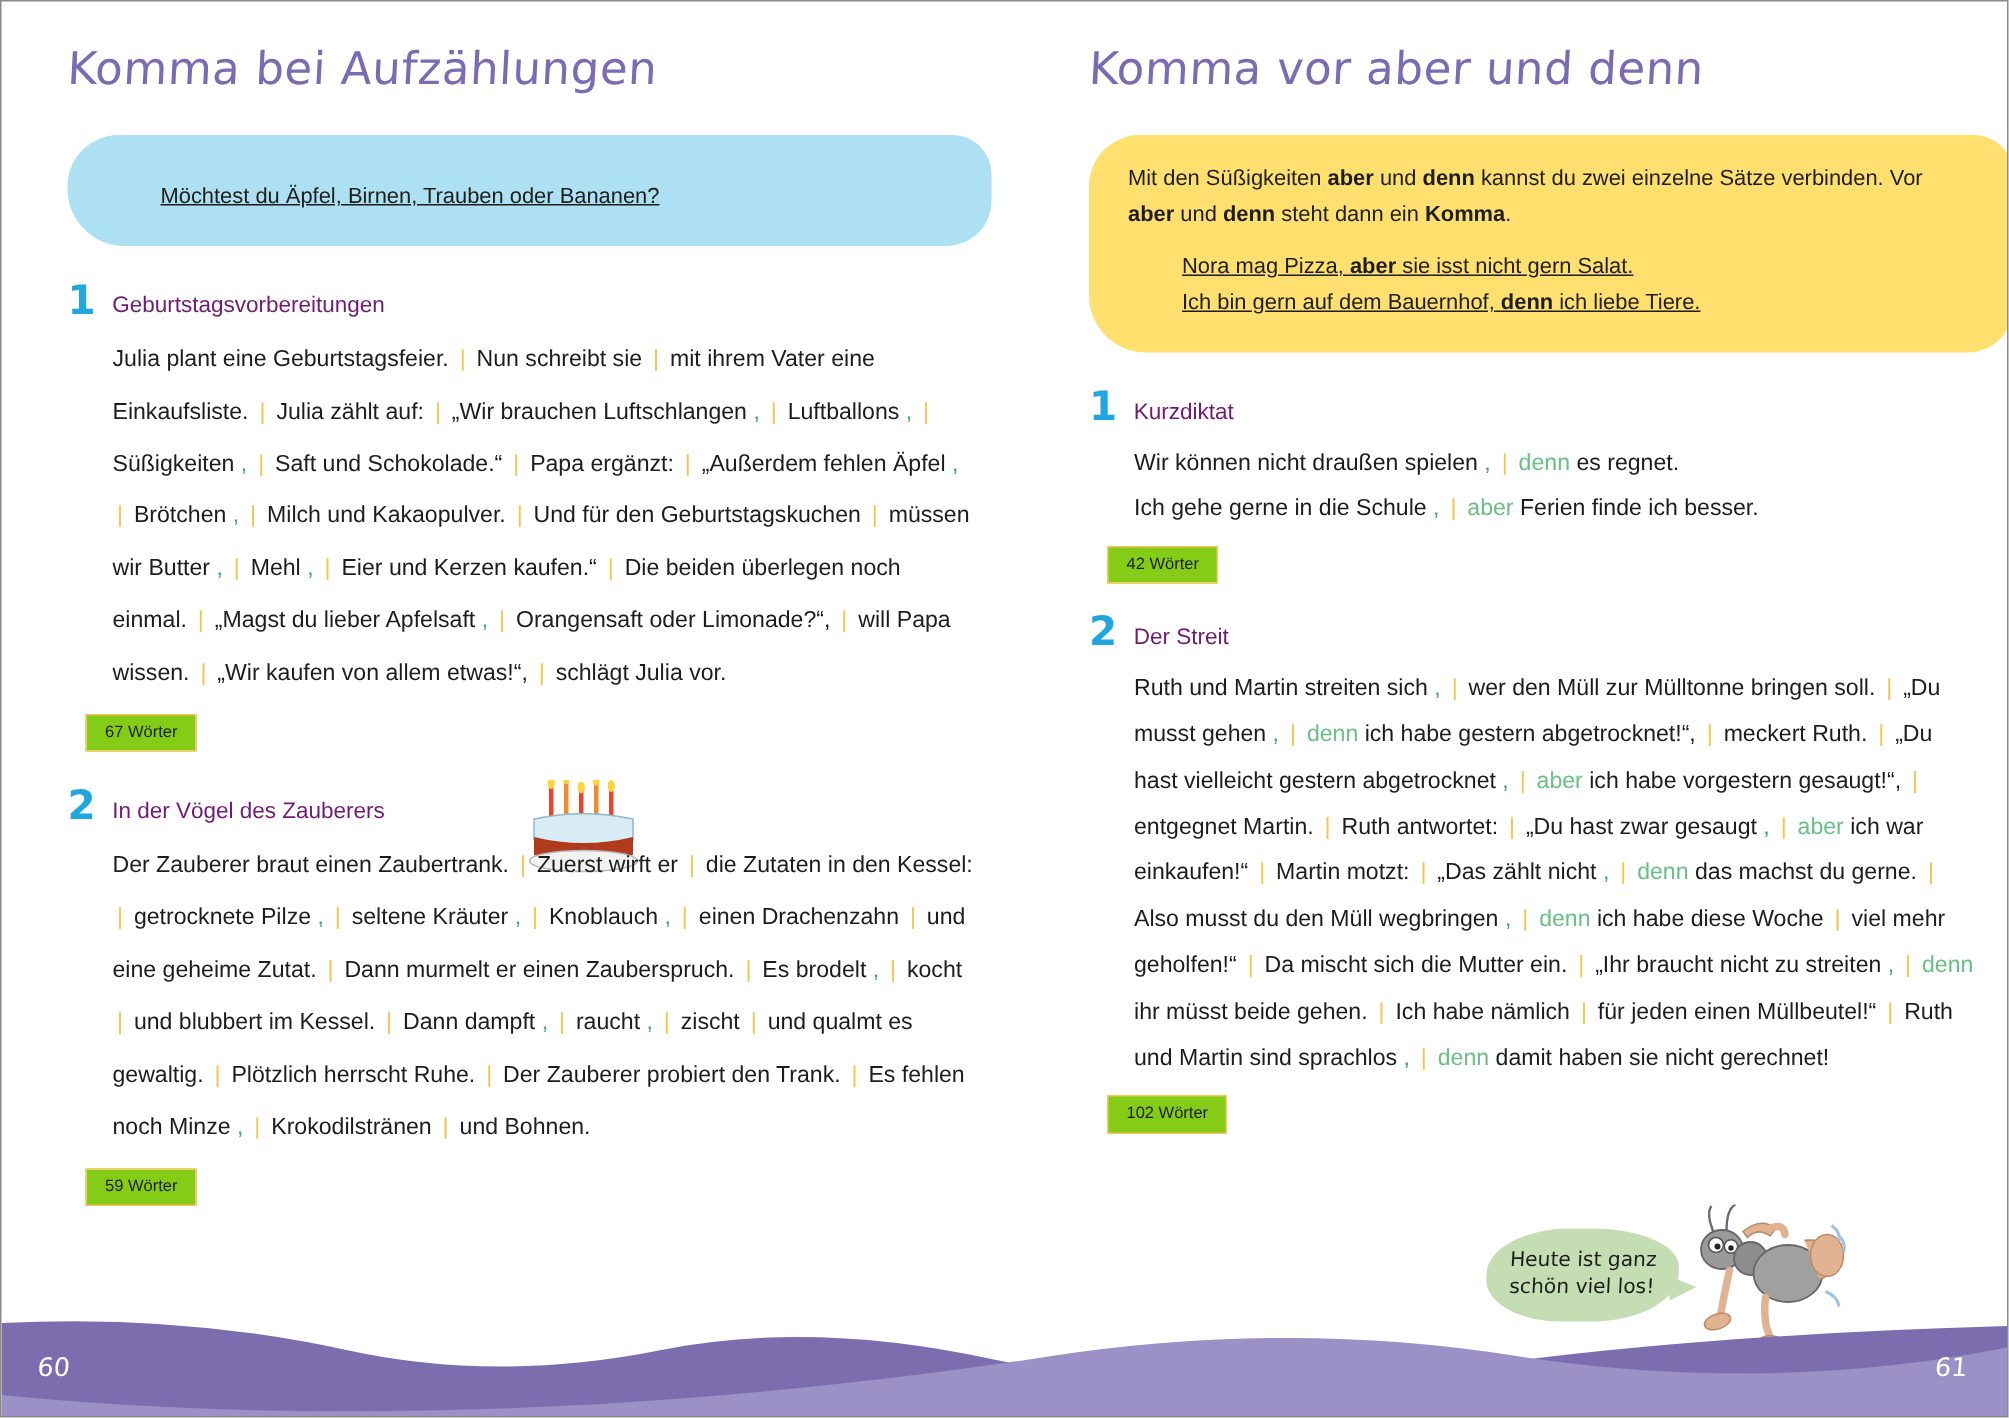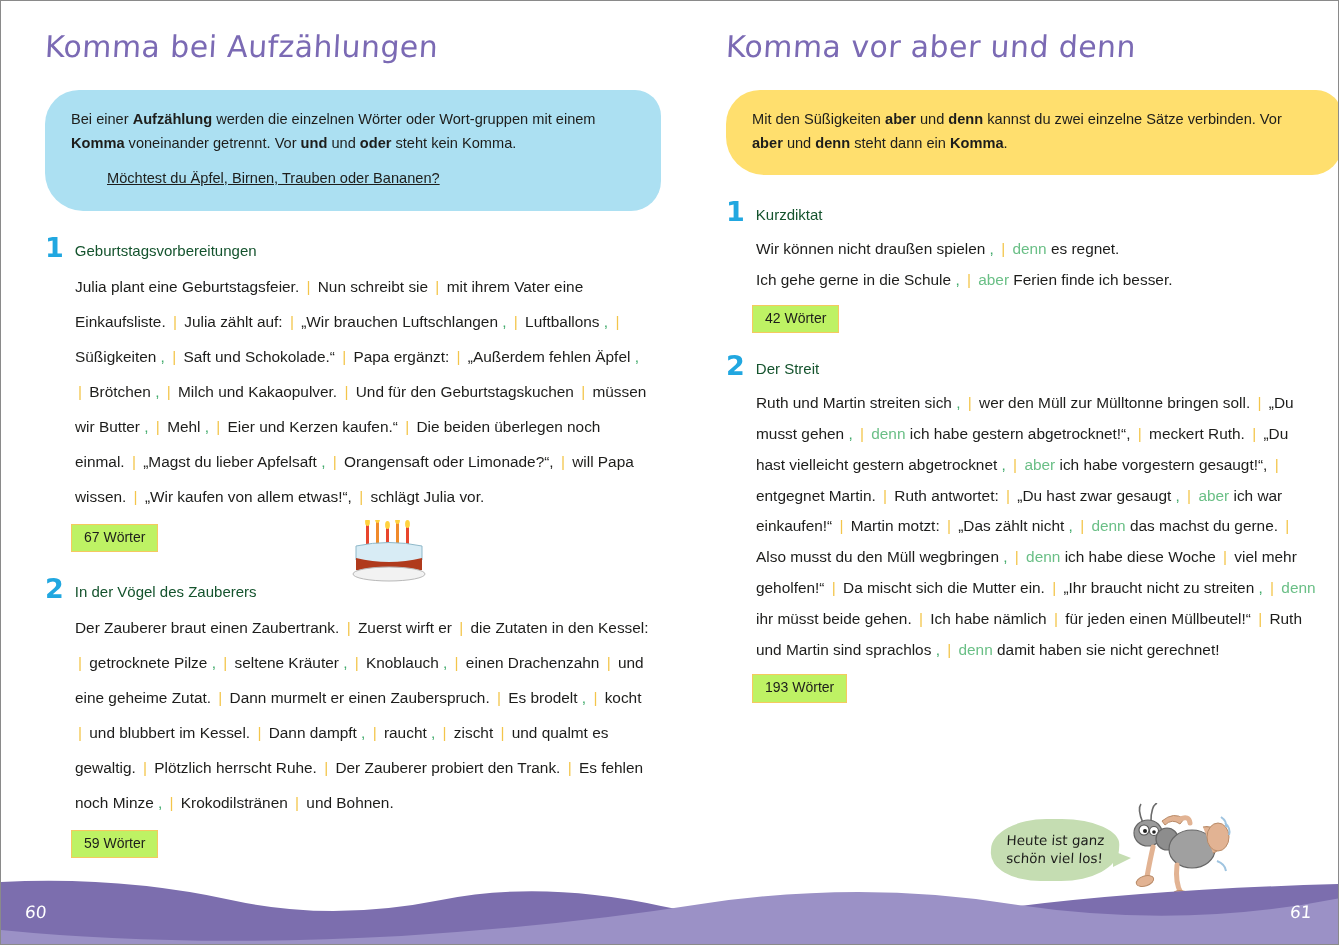--- a/index.html
+++ b/index.html
@@ -43,35 +43,35 @@
   .examples{margin-top:12px;padding-left:36px;text-decoration:underline;}
   .examples div{white-space:nowrap;}
 
   
   .exercise{position:relative;margin-bottom:4px;}
   .ex-head{display:flex;align-items:flex-start;gap:11px;margin-bottom:10px;}
   .ex-num{
     color:#21a7e0;font-size:27px;font-weight:700;line-height:.85;
     font-family:"DejaVu Sans", sans-serif;min-width:17px;
   }
-  .ex-title{font-size:15px;color:#14532d;padding-top:6px;line-height:1.1;}
+  .ex-title{font-size:15px;color:#701a75;padding-top:6px;line-height:1.1;}
   .ex-body{
     font-size:15.4px;line-height:2.27;color:#1d1d1b;
     padding-left:30px;max-width:600px;
   }
   .page-right .ex-body{line-height:2.0;max-width:580px;}
   .sep{color:#f3c54b;font-weight:400;margin:0 3px;}
   .cm{color:#3faa6a;}
   .kw{color:#6abf86;}
 
   
   .wordbox{
-    display:inline-block;border:1.4px solid #f5c95f;background:#bef264;
-    padding:5px 12px 6px;font-size:14px;color:#1d1d1b;
-    margin:9px 0 0 26px;line-height:1.1;
+    display:inline-block;border:1.4px solid #f5c95f;background:#84cc16;
+    padding:5px 12px 6px;font-size:11px;color:#1d1d1b;
+    margin:9px 0 0 12px;line-height:1.1;
   }
 
   
   .cake{position:absolute;left:345px;top:519px;width:86px;height:64px;}
   .ant-wrap{position:absolute;left:990px;top:806px;width:240px;height:110px;}
   .bubble{
     position:absolute;left:0;top:12px;width:128px;height:62px;
     background:#c5ddb2;border-radius:42% 46% 44% 40%/48% 42% 50% 46%;
     display:flex;align-items:center;justify-content:center;text-align:center;
     color:#1d1d1b;font-size:13.5px;line-height:1.3;
@@ -95,21 +95,20 @@
 </head>
 <body>
 
 <div class="spread">
 
   <div class="page page-left">
 
     <h1 class="chapter-title">Komma bei Aufzählungen</h1>
 
     <div class="infobox blue">
-      <div id="lp-para"><span>Bei einer </span><b>Aufzählung</b><span> werden die einzelnen Wörter oder Wort-gruppen mit einem </span><b>Komma</b><span> voneinander getrennt. Vor </span><b>und</b><span> und </span><b>oder</b><span> steht kein Komma.</span></div>
       <div class="examples" id="lp-ex">
           <div>Möchtest du Äpfel, Birnen, Trauben oder Bananen?</div>
         </div>
     </div>
 
     <div class="exercise">
       <div class="ex-head">
         <span class="ex-num">1</span>
         <span class="ex-title">Geburtstagsvorbereitungen</span>
       </div>
@@ -144,41 +143,45 @@
       <div class="wordbox">59 Wörter</div>
     </div>
   </div>
 
   <div class="page page-right">
 
     <h1 class="chapter-title">Komma vor aber und denn</h1>
 
     <div class="infobox yellow">
       <div id="rp-para"><span>Mit den Süßigkeiten </span><b>aber</b><span> und </span><b>denn</b><span> kannst du zwei einzelne Sätze verbinden. Vor </span><b>aber</b><span> und </span><b>denn</b><span> steht dann ein </span><b>Komma</b><span>.</span></div>
+      <div class="examples" id="rp-ex">
+          <div><span>Nora mag Pizza, </span><b>aber</b><span> sie isst nicht gern Salat.</span></div>
+          <div><span>Ich bin gern auf dem Bauernhof, </span><b>denn</b><span> ich liebe Tiere.</span></div>
+        </div>
     </div>
 
     <div class="exercise">
       <div class="ex-head">
         <span class="ex-num">1</span>
         <span class="ex-title">Kurzdiktat</span>
       </div>
       <div class="ex-body" id="r1-body">
           <div><span>Wir können nicht draußen spielen</span> <span class="cm">,</span> <span class="sep">|</span> <span class="kw">denn</span> <span>es regnet.</span> </div>
           <div><span>Ich gehe gerne in die Schule</span> <span class="cm">,</span> <span class="sep">|</span> <span class="kw">aber</span> <span>Ferien finde ich besser.</span> </div>
         </div>
       <div class="wordbox">42 Wörter</div>
     </div>
 
     <div class="exercise" style="margin-top:22px;">
       <div class="ex-head">
         <span class="ex-num">2</span>
         <span class="ex-title">Der Streit</span>
       </div>
       <div class="ex-body" id="r2-body"><span>Ruth und Martin streiten sich</span> <span class="cm">,</span> <span class="sep">|</span> <span>wer den Müll zur Mülltonne bringen soll.</span> <span class="sep">|</span> <span>„Du musst gehen</span> <span class="cm">,</span> <span class="sep">|</span> <span class="kw">denn</span> <span>ich habe gestern abgetrocknet!“,</span> <span class="sep">|</span> <span>meckert Ruth.</span> <span class="sep">|</span> <span>„Du hast vielleicht gestern abgetrocknet</span> <span class="cm">,</span> <span class="sep">|</span> <span class="kw">aber</span> <span>ich habe vorgestern gesaugt!“,</span> <span class="sep">|</span> <span>entgegnet Martin.</span> <span class="sep">|</span> <span>Ruth antwortet:</span> <span class="sep">|</span> <span>„Du hast zwar gesaugt</span> <span class="cm">,</span> <span class="sep">|</span> <span class="kw">aber</span> <span>ich war einkaufen!“</span> <span class="sep">|</span> <span>Martin motzt:</span> <span class="sep">|</span> <span>„Das zählt nicht</span> <span class="cm">,</span> <span class="sep">|</span> <span class="kw">denn</span> <span>das machst du gerne.</span> <span class="sep">|</span> <span>Also musst du den Müll wegbringen</span> <span class="cm">,</span> <span class="sep">|</span> <span class="kw">denn</span> <span>ich habe diese Woche</span> <span class="sep">|</span> <span>viel mehr geholfen!“</span> <span class="sep">|</span> <span>Da mischt sich die Mutter ein.</span> <span class="sep">|</span> <span>„Ihr braucht nicht zu streiten</span> <span class="cm">,</span> <span class="sep">|</span> <span class="kw">denn</span> <span>ihr müsst beide gehen.</span> <span class="sep">|</span> <span>Ich habe nämlich</span> <span class="sep">|</span> <span>für jeden einen Müllbeutel!“</span> <span class="sep">|</span> <span>Ruth und Martin sind sprachlos</span> <span class="cm">,</span> <span class="sep">|</span> <span class="kw">denn</span> <span>damit haben sie nicht gerechnet!</span> </div>
-      <div class="wordbox">193 Wörter</div>
+      <div class="wordbox">102 Wörter</div>
     </div>
   </div>
 </div>
 
 <div class="ant-wrap">
   <div class="bubble">Heute ist ganz schön viel los!</div>
   <div class="bubble-tail"></div>
   <svg style="position:absolute;left:126px;top:-4px;width:118px;height:112px;" viewBox="0 0 118 112">
     <path d="M26 20 q-6 -14 -2 -19" stroke="#6b6b6b" stroke-width="1.6" fill="none"></path>
     <path d="M34 18 q0 -15 6 -18" stroke="#6b6b6b" stroke-width="1.6" fill="none"></path>

